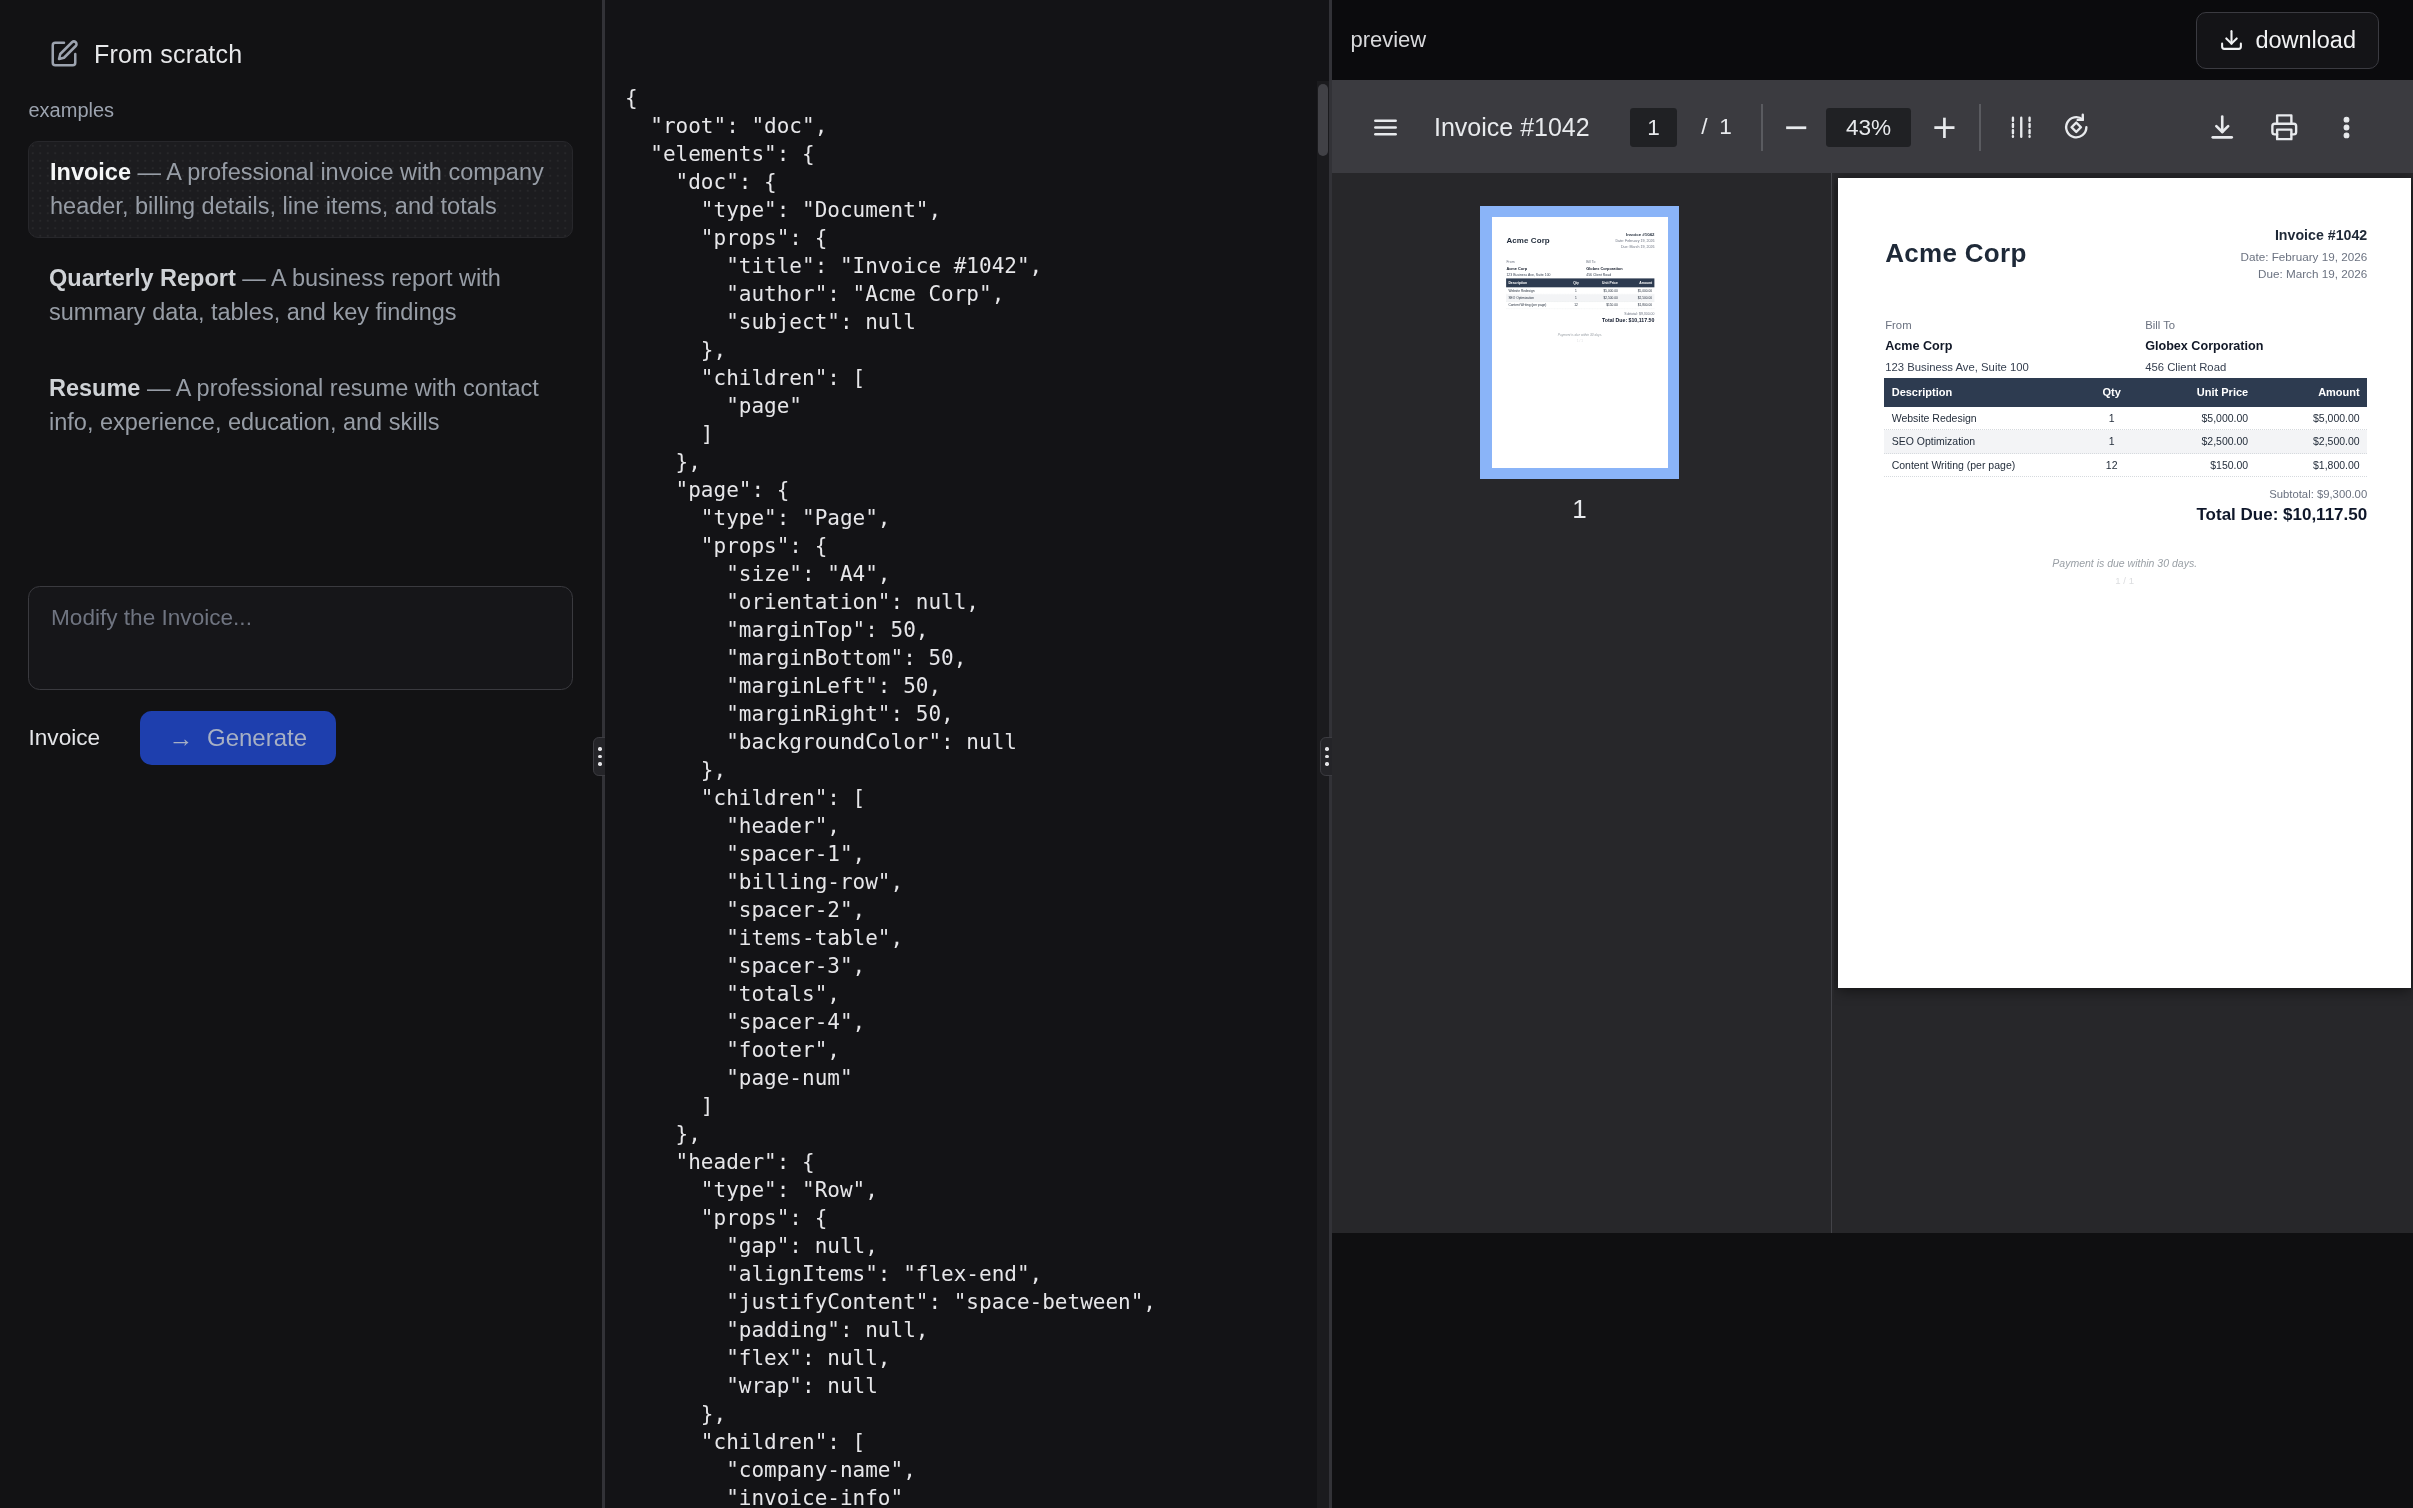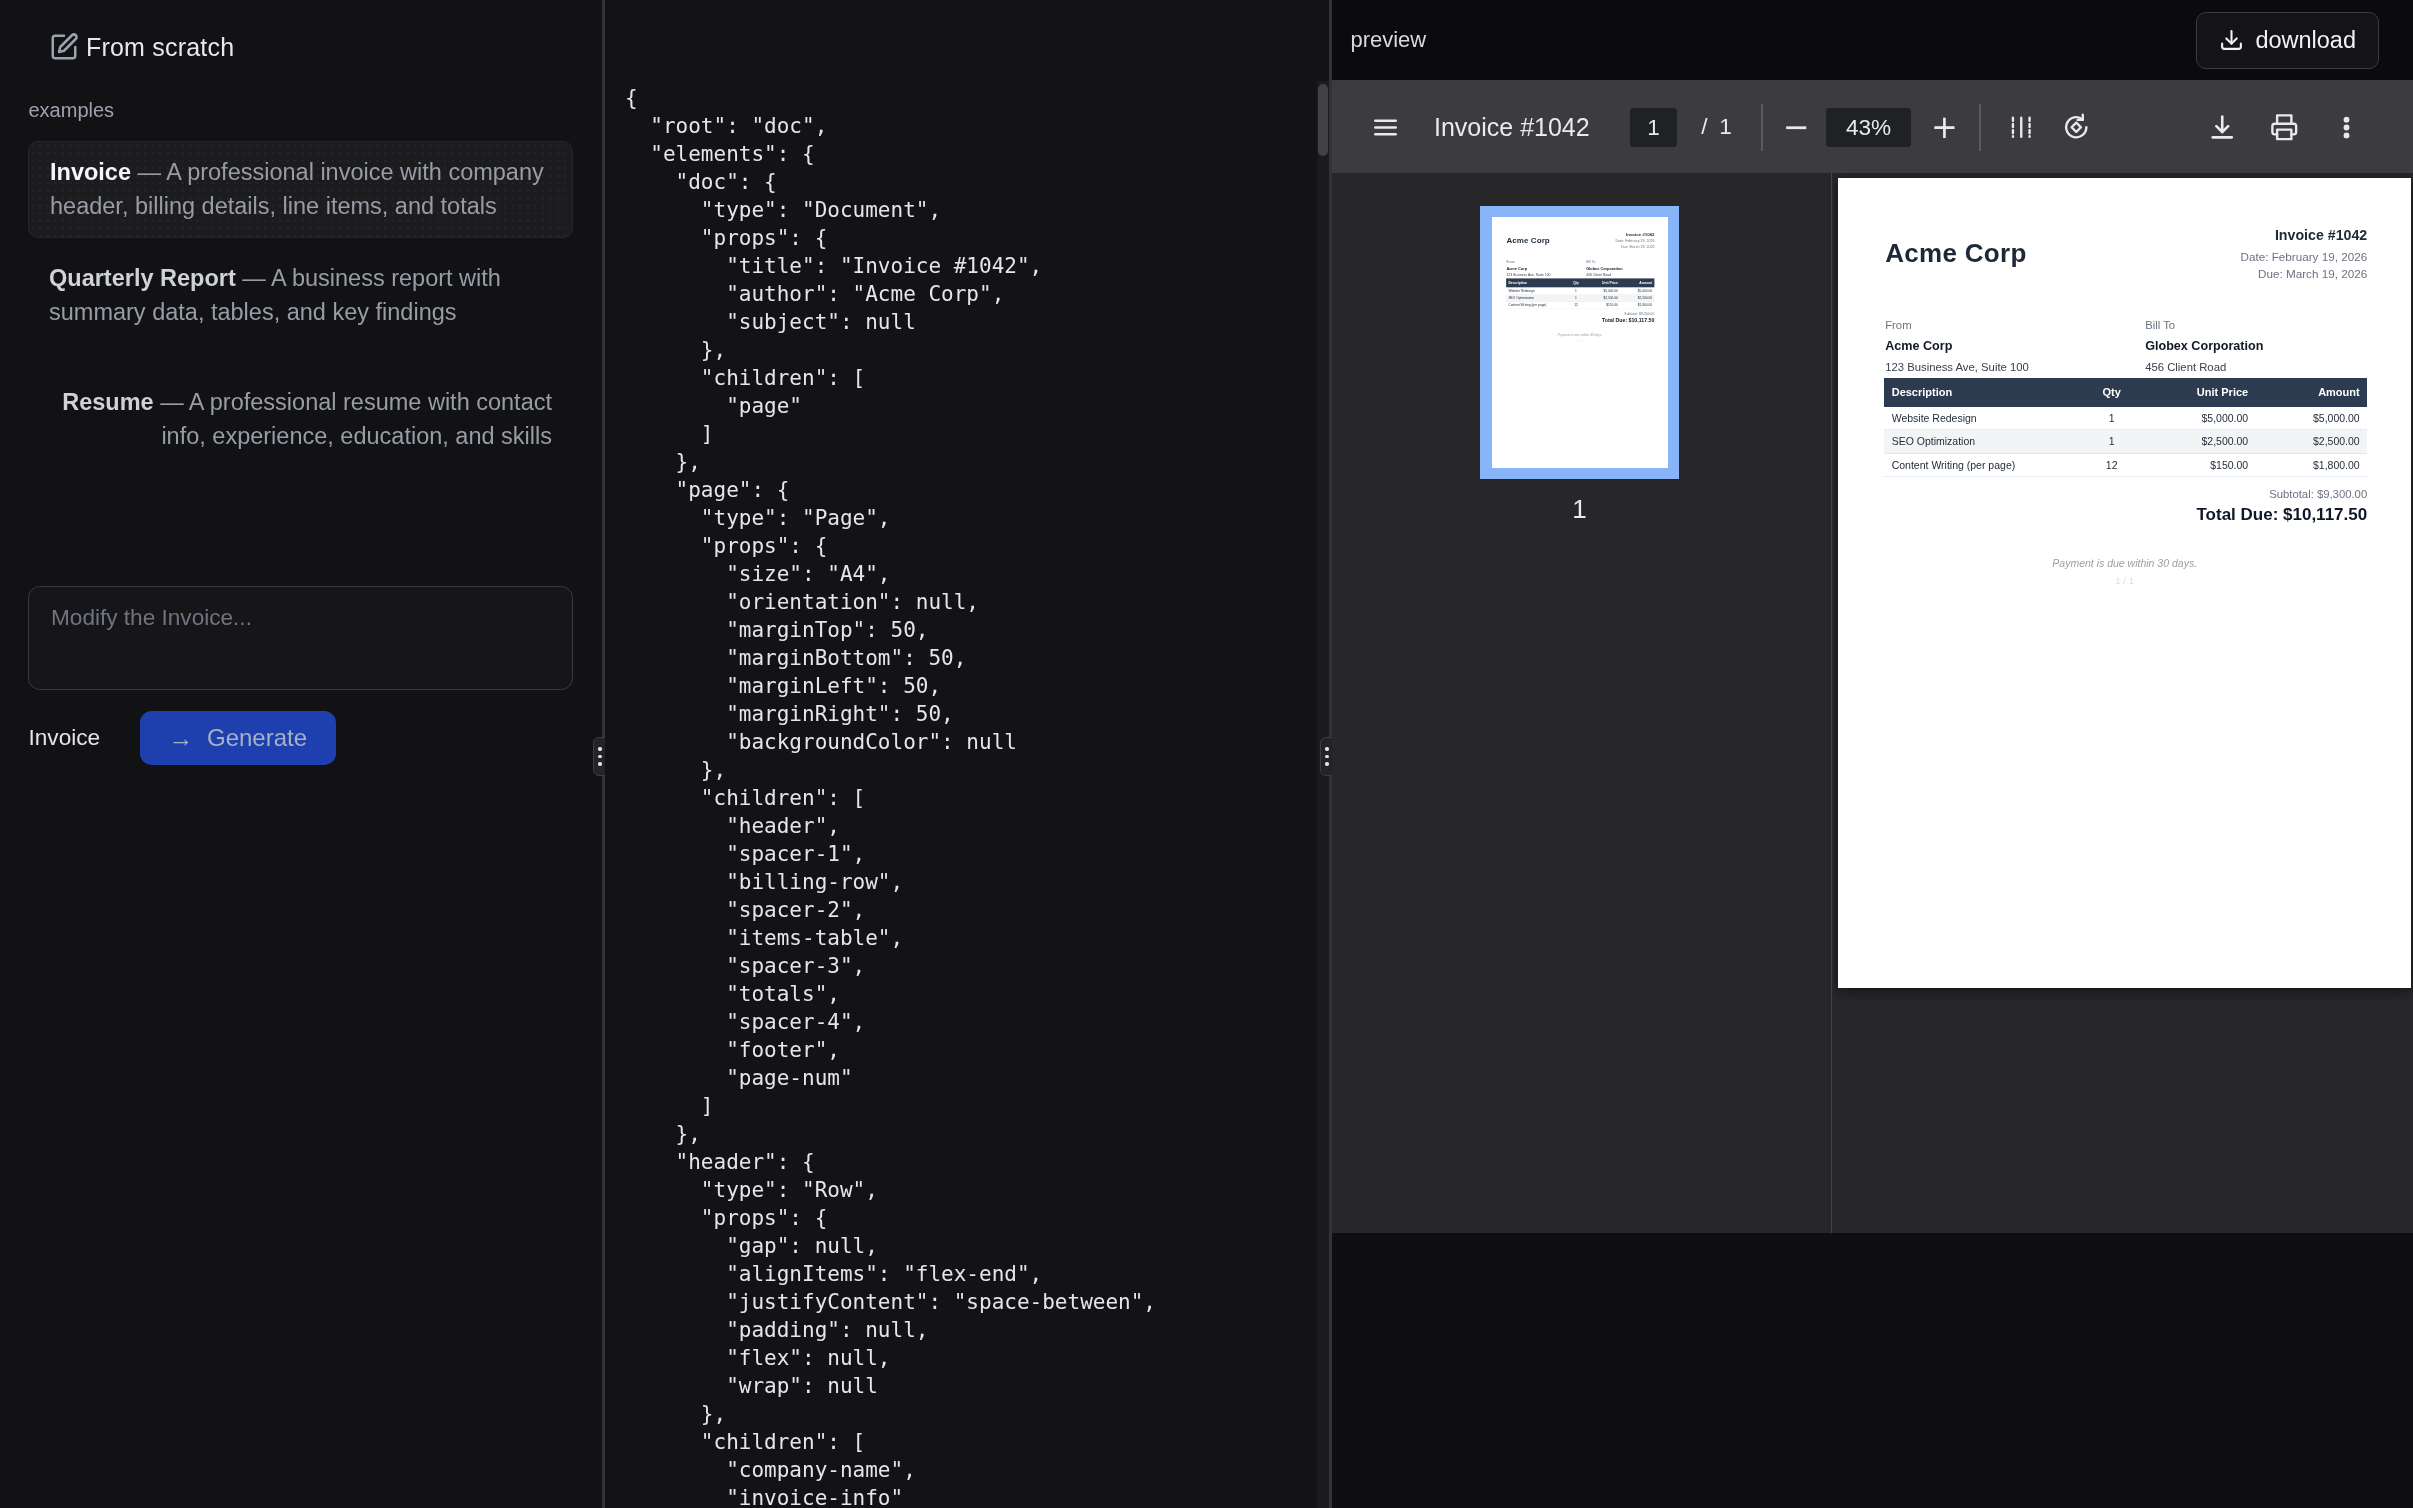--- a/index.html
+++ b/index.html
@@ -2,33 +2,33 @@
 <html style="font-size:13.4px"><head>
 <meta charset="utf-8">
 <style>
   * { margin:0; padding:0; box-sizing:border-box; }
   html,body { width:2413px; height:1508px; overflow:hidden; background:#0f0f11;
               font-family:"Liberation Sans", sans-serif; }
   #app { position:relative; width:2413px; height:1508px; }
 
   
   .sidebar { position:absolute; left:0; top:0; width:602px; height:1508px; background:#121214; }
-  .fs-header { position:absolute; left:49px; top:32px; display:flex; align-items:center; gap:7px; }
+  .fs-header { position:absolute; left:49px; top:39px; display:flex; align-items:center; gap:15px; }
   .fs-header svg { width:30px; height:30px; stroke:#9ca3af; }
   .fs-title { font-size:25px; color:#e7e8ea; letter-spacing:0.2px; }
   .examples-label { position:absolute; left:28.5px; top:99px; font-size:20px; color:#9ca3af; }
   .example { position:absolute; left:28px; width:545px; padding:13.4px 21px; border-radius:10px;
              font-size:23.5px; line-height:34px; cursor:pointer; }
   .example .ex-title { font-weight:700; color:#cfd2d6; }
   .example .ex-desc { color:#979da6; }
   .example.selected { background:#1c1c1f;
       background-image:radial-gradient(rgba(255,255,255,0.05) 1.3px, transparent 1.3px);
       background-size:7.5px 7.5px; border:0.8px solid #27272b; }
   .example.selected .ex-title { color:#f5f6f7; }
-  #ex-0 { top:141px; } #ex-1 { top:248px; } #ex-2 { top:372px;text-align:right; } #ex-3 { top:468px; }
+  #ex-0 { top:141px; } #ex-1 { top:248px; } #ex-2 { top:358px; } #ex-3 { top:468px; }
 
   .modify-box { position:absolute; left:28px; top:586px; width:545px; height:104px;
       background:#161619; border:1.7px solid #3a3a3f; border-radius:11.7px; color:#e5e7eb;
       font-size:22.6px; font-family:"Liberation Sans",sans-serif; padding:18.4px 22px; resize:none; outline:none; }
   .modify-box::placeholder { color:#6f7480; }
 
   .gen-row { position:absolute; left:28.5px; top:711px; height:54px; display:flex; align-items:center; }
   .status-label { font-size:22.6px; color:#e4e5e8; margin-right:40px; }
   .generate-btn { height:54px; padding:0 28.5px; background:#1e3fae; border:none; border-radius:11.7px;
       display:flex; align-items:center; gap:13.4px; font-size:24px; color:#a7b0c4; cursor:pointer;

